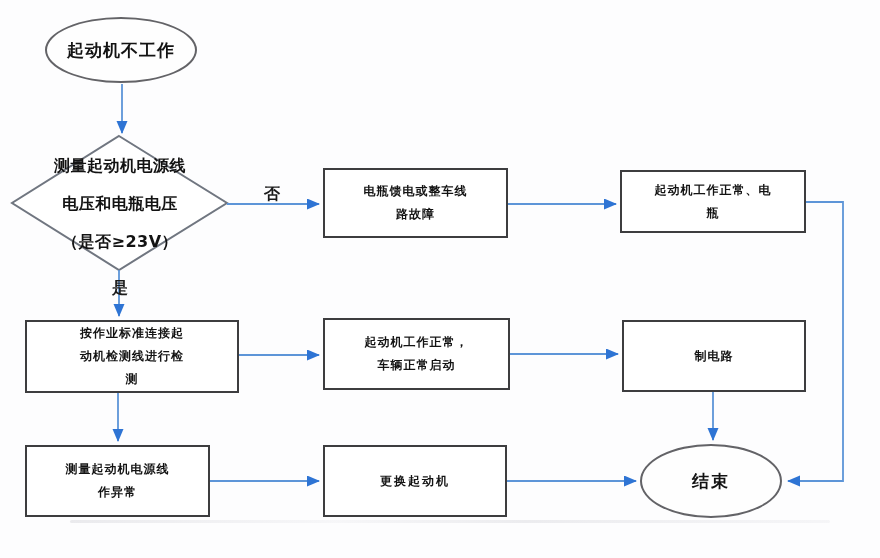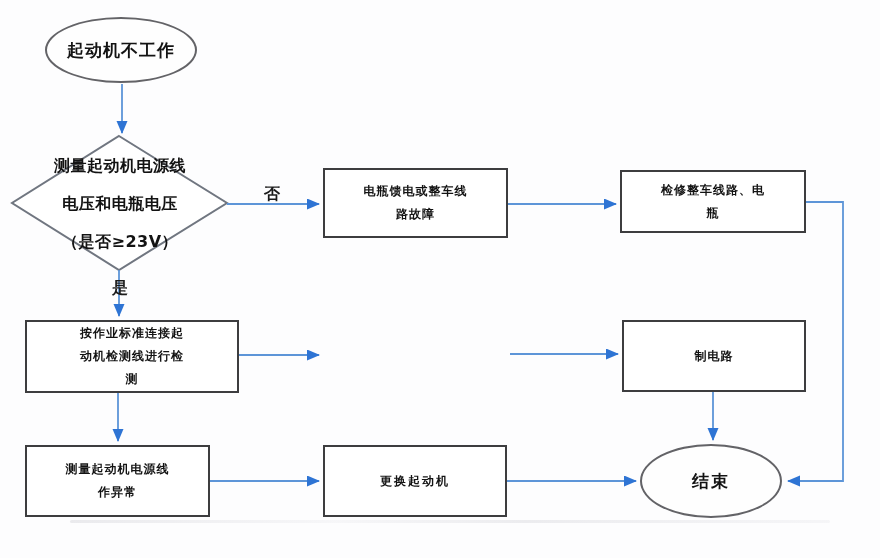--- a/index.html
+++ b/index.html
@@ -73,28 +73,32 @@
   </div>
 
   <div class="edge-label" style="left:256px;top:184px;width:32px;">否</div>
   <div class="edge-label" style="left:104px;top:278px;width:32px;">是</div>
 
   <div class="node rect" style="left:323px;top:168px;width:185px;height:70px;">
     <div class="line">电瓶馈电或整车线</div>
     <div class="line">路故障</div>
   </div>
   <div class="node rect" style="left:620px;top:170px;width:186px;height:63px;">
-    <div class="line">检修整车线路、电</div>
+    <div class="line">起动机工作正常、电</div>
     <div class="line">瓶</div>
   </div>
 
   <div class="node rect" style="left:25px;top:320px;width:214px;height:73px;">
     <div class="line">按作业标准连接起</div>
     <div class="line">动机检测线进行检</div>
     <div class="line">测</div>
+  </div>
+  <div class="node rect" style="left:323px;top:318px;width:187px;height:72px;">
+    <div class="line">起动机工作正常，</div>
+    <div class="line">车辆正常启动</div>
   </div>
   <div class="node rect" style="left:622px;top:320px;width:184px;height:72px;">
     <div class="line">制电路</div>
   </div>
 
   <div class="node rect" style="left:25px;top:445px;width:185px;height:72px;">
     <div class="line">测量起动机电源线</div>
     <div class="line">作异常</div>
   </div>
   <div class="node rect" style="left:323px;top:445px;width:184px;height:72px;letter-spacing:2px;">

